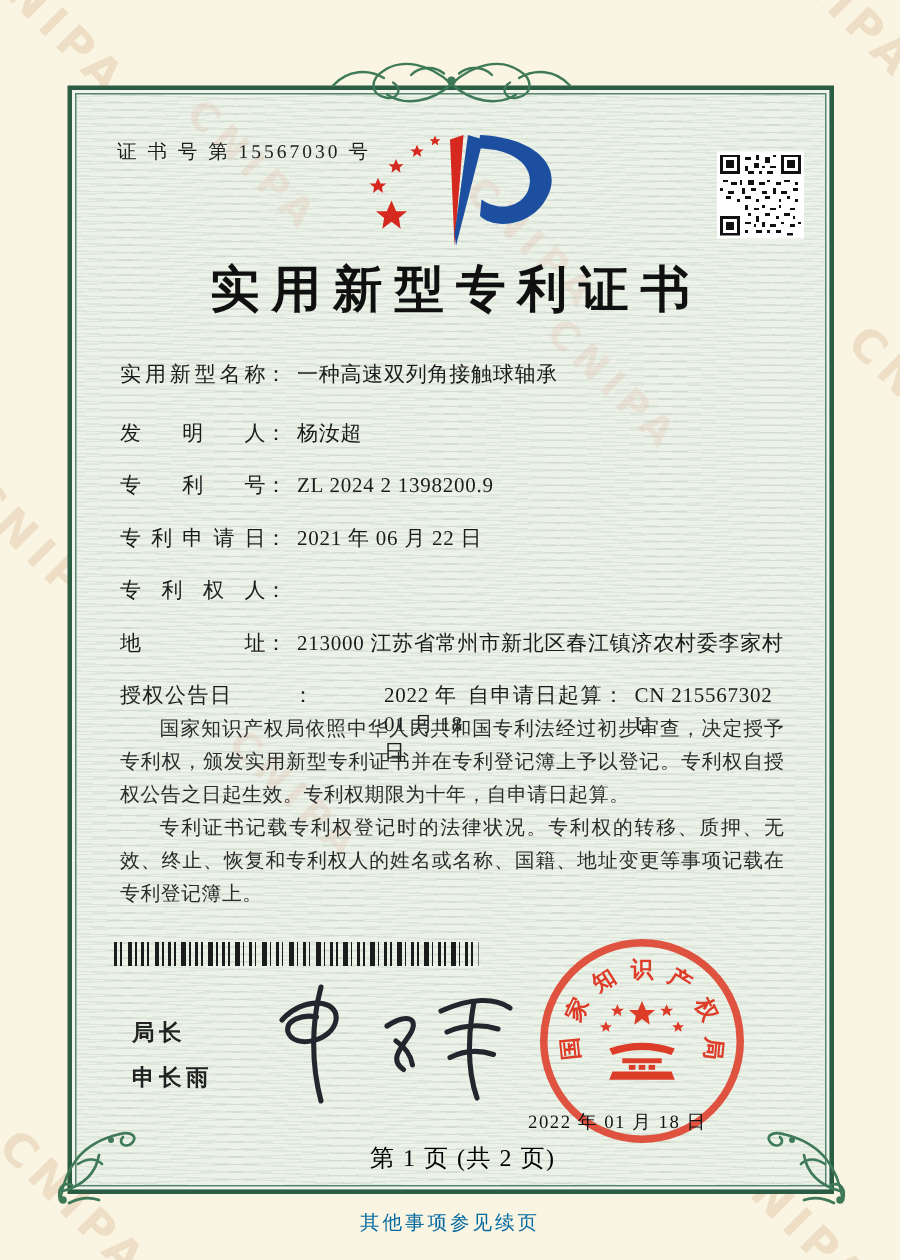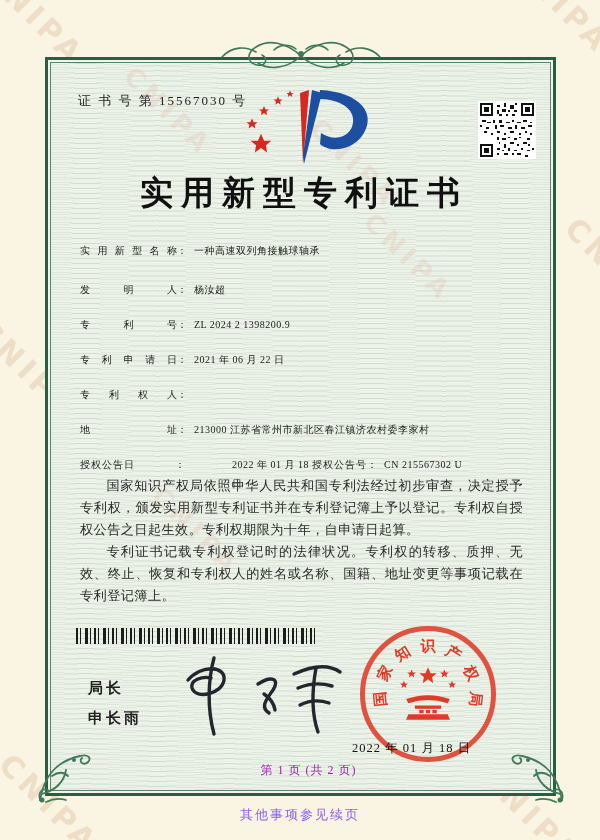--- a/index.html
+++ b/index.html
@@ -24,21 +24,21 @@
       #edf2e9;
   }
   .certno{position:absolute;left:78px;top:92px;font-size:13px;color:#1d1d1d;letter-spacing:2px;}
   .logo{position:absolute;left:228px;top:86px;}
   .qr{position:absolute;left:478px;top:101px;width:54px;height:54px;background:#fff;padding:2px;}
   .title{
     position:absolute;left:0;right:0;top:171px;text-align:center;
     font-size:33px;font-weight:bold;color:#101010;letter-spacing:8px;text-indent:8px;
   }
   .fields{position:absolute;left:80px;top:241px;width:448px;}
-  .frow{display:flex;font-size:10px;color:#1b1b1b;margin-bottom:16px;line-height:19px;}
+  .frow{display:flex;font-size:14px;color:#1b1b1b;margin-bottom:16px;line-height:19px;}
   .frow.first{margin-bottom:20px;}
   .flabel{display:inline-block;width:97px;text-align:justify;text-align-last:justify;flex:none;}
   .fcolon{flex:none;margin-right:7px;}
   .fval{letter-spacing:.5px;}
   .grant-left{display:flex;width:232px;flex:none;gap:40px;}
   .grant-right{display:flex;}
   .glabel{flex:none;letter-spacing:1px;}
   .paras{
     position:absolute;left:80px;top:475px;width:443px;
     font-size:13.2px;line-height:1.66;color:#2b2b2b;text-align:justify;
@@ -59,22 +59,22 @@
   .seal{position:absolute;left:360px;top:626px;width:136px;height:136px;}
   .seal-ring{position:absolute;inset:0;border:5px solid rgba(221,60,40,.88);border-radius:50%;}
   .sealchar{
     position:absolute;left:50%;top:50%;width:18px;height:18px;margin:-9px 0 0 -9px;
     display:flex;align-items:center;justify-content:center;
     color:#dd3c28;font-weight:bold;font-size:15px;
     transform:rotate(var(--a)) translateY(-48px);
   }
   .emblem{position:absolute;left:50%;top:50%;transform:translate(-50%,-46%);}
   .sealdate{position:absolute;left:352px;top:740px;width:170px;font-size:12.5px;color:#141414;letter-spacing:1px;z-index:3;}
-  .pagefoot{position:absolute;left:0;right:0;top:762px;text-align:center;font-size:12px;color:#a21caf;letter-spacing:1px;padding-left:17px;}
-  .contnote{position:absolute;left:0;right:0;top:806px;text-align:center;font-size:13px;color:#8b5cf6;letter-spacing:2px;}
+  .pagefoot{position:absolute;left:0;right:0;top:762px;text-align:center;font-size:16px;color:#000000;letter-spacing:1px;padding-left:17px;}
+  .contnote{position:absolute;left:0;right:0;top:806px;text-align:center;font-size:13px;color:#0369a1;letter-spacing:2px;}
   .ornament{position:absolute;}
   .orn-top{left:214px;top:36px;}
   .orn-bl{left:34px;top:746px;}
   .orn-br{left:506px;top:746px;transform:scaleX(-1);}
 </style>
 </head>
 <body>
 
 <span class="wm wm-out" style="left:-28px;top:-2px">CNIPA</span>
 <span class="wm wm-out" style="left:498px;top:-14px">CNIPA</span>
@@ -254,21 +254,21 @@
       <span class="fcolon">：</span>
     <span class="fval">213000 江苏省常州市新北区春江镇济农村委李家村</span>
   </div>
   <div class="frow">
     <span class="grant-left">
       <span class="glabel">授权公告日</span>
         <span class="fcolon">：</span>
       <span class="fval">2022 年 01 月 18 日</span>
     </span>
     <span class="grant-right">
-      <span class="glabel">授权公告号</span>
+      <span class="glabel">自申请日起算</span>
         <span class="fcolon">：</span>
       <span class="fval">CN 215567302 U</span>
     </span>
   </div>
 </div>
 
 <div class="paras">
   <p>国家知识产权局依照中华人民共和国专利法经过初步审查，决定授予专利权，颁发实用新型专利证书并在专利登记簿上予以登记。专利权自授权公告之日起生效。专利权期限为十年，自申请日起算。</p>
   <p>专利证书记载专利权登记时的法律状况。专利权的转移、质押、无效、终止、恢复和专利权人的姓名或名称、国籍、地址变更等事项记载在专利登记簿上。</p>
 </div>

